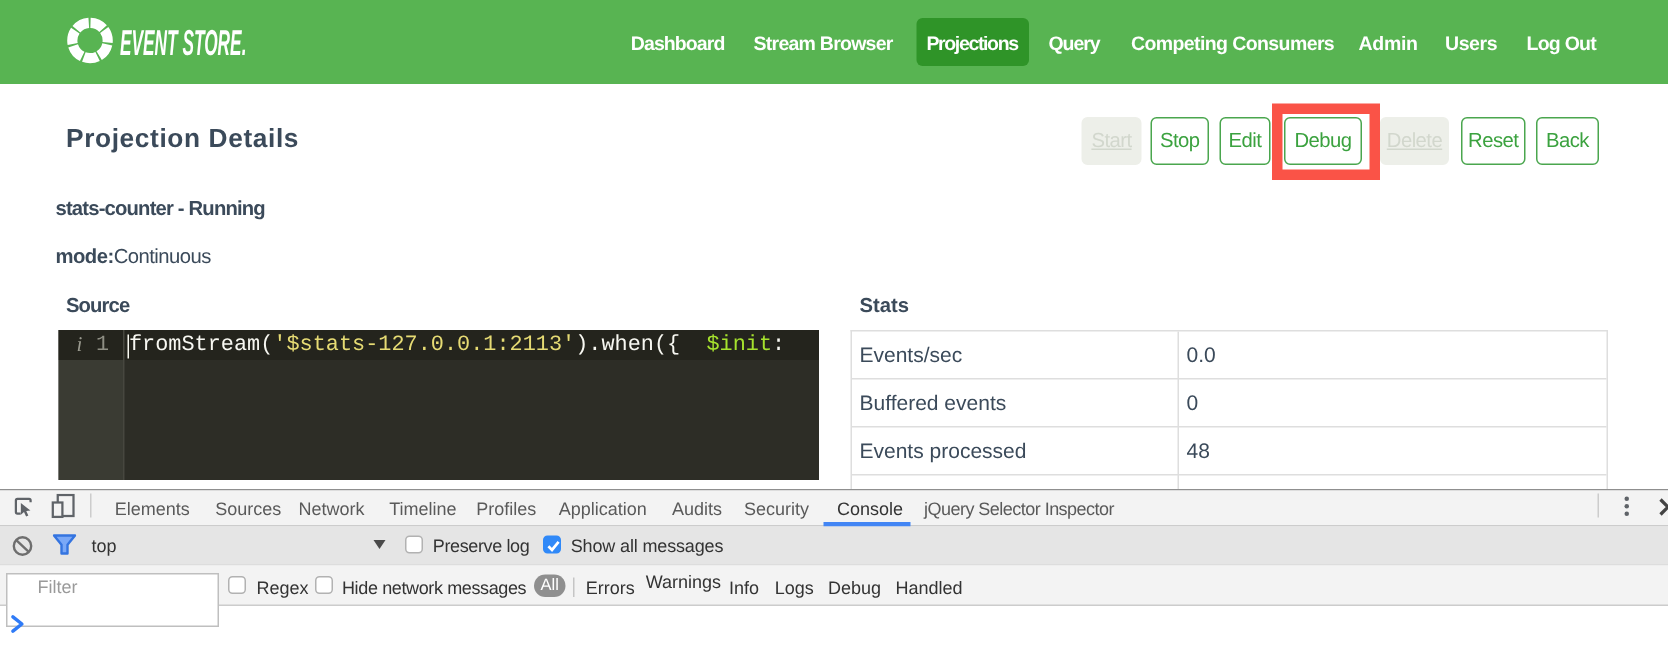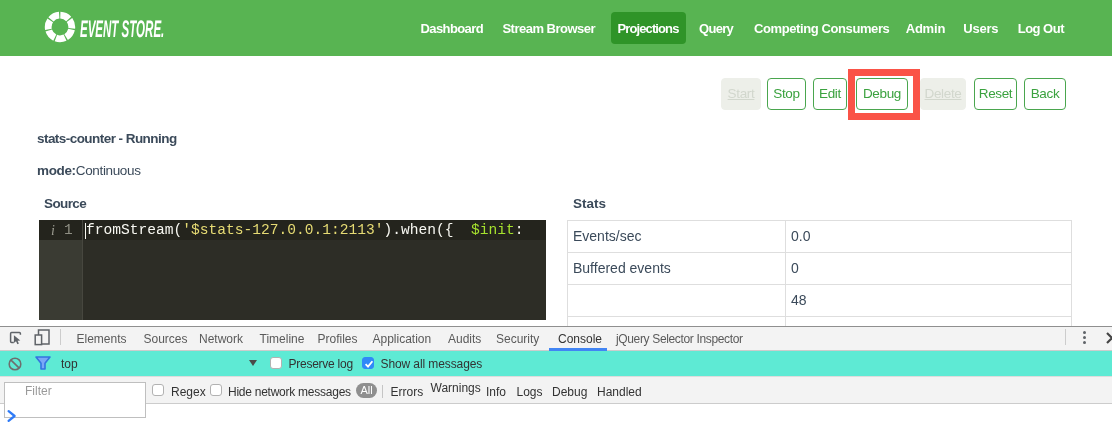--- a/index.html
+++ b/index.html
@@ -65,21 +65,21 @@
 
 
 #devtools { position:absolute; left:0; top:326px; width:1112px; height:114px; background:#fff;
   border-top:1px solid #8f8f8f; font-size:12px; color:#333; }
 #tabbar { position:absolute; left:0; top:0; width:1112px; height:24px; background:#f3f3f3;
   border-bottom:1px solid #ccc;padding-left:20px; }
 #tabbar .tab { position:absolute; top:5px; color:#5a5a5a; white-space:nowrap; }
 #tabbar .tab.sel { color:#333; }
 #consoleline { position:absolute; left:549px; top:21px; width:58px; height:3px; background:#4285f4; }
 .vsep { position:absolute; background:#ccc; width:1px; }
-#toolbar { position:absolute; left:0; top:24px; width:1112px; height:26px; background:#5eead4;
+#toolbar { position:absolute; left:0; top:24px; width:1112px; height:26px; background:#e5e5e5;
   border-bottom:1px solid #ddd;padding-left:43px; }
 #filterbar { position:absolute; left:0; top:50px; width:1112px; height:27px; background:#f3f3f3;
   border-bottom:1px solid #ccc; }
 .cb { position:absolute; width:12px; height:12px; background:#fff; border:1px solid #b2b2b2;
   border-radius:3px; }
 .cb.checked { background:#3089f8; border:1px solid #3089f8; }
 .cb.checked svg { position:absolute; left:1px; top:1px; }
 .lbl { position:absolute; white-space:nowrap; color:#333; }
 #filterinput { position:absolute; left:4px; top:5px; width:142px; height:36px; background:#fff;
   border:1px solid #bfbfbf; color:#9a9a9a; font-size:12px; line-height:16px; padding-left:20px; }
@@ -106,20 +106,21 @@
       <span style="left:502.4px;letter-spacing:-0.5px">Stream Browser</span>
       <span style="left:617.6px;letter-spacing:-0.9px">Projections</span>
       <span style="left:699px;letter-spacing:-0.7px">Query</span>
       <span style="left:754px;letter-spacing:-0.4px">Competing Consumers</span>
       <span style="left:905.7px;letter-spacing:-0.2px">Admin</span>
       <span style="left:963.3px;letter-spacing:-0.25px">Users</span>
       <span style="left:1017.7px;letter-spacing:-0.5px">Log Out</span>
     </div>
   </div>
 
+  <h1>Projection Details</h1>
   <div class="btn disabled b1">Start</div>
   <div class="btn b2">Stop</div>
   <div class="btn b3">Edit</div>
   <div class="btn b4">Debug</div>
   <div class="btn disabled b5">Delete</div>
   <div class="btn b6">Reset</div>
   <div class="btn b7">Back</div>
   <div id="redbox"></div>
 
   <div id="statusline">stats-counter - Running</div>
@@ -143,20 +144,21 @@
     <div class="tcol"></div>
     <div class="trow">
         <span class="c1">Events/sec</span>
         <span class="c2">0.0</span>
       </div>
     <div class="trow">
         <span class="c1">Buffered events</span>
         <span class="c2">0</span>
       </div>
     <div class="trow">
+        <span class="c1">Events processed</span>
         <span class="c2">48</span>
       </div>
     <div class="trow" style="border-bottom:none">
         <span class="c1"></span>
       </div>
   </div>
 
   <div id="devtools">
     <div id="tabbar">
       <svg class="abs" style="left:9px;top:4px" width="15" height="15" viewBox="0 0 15 15">

